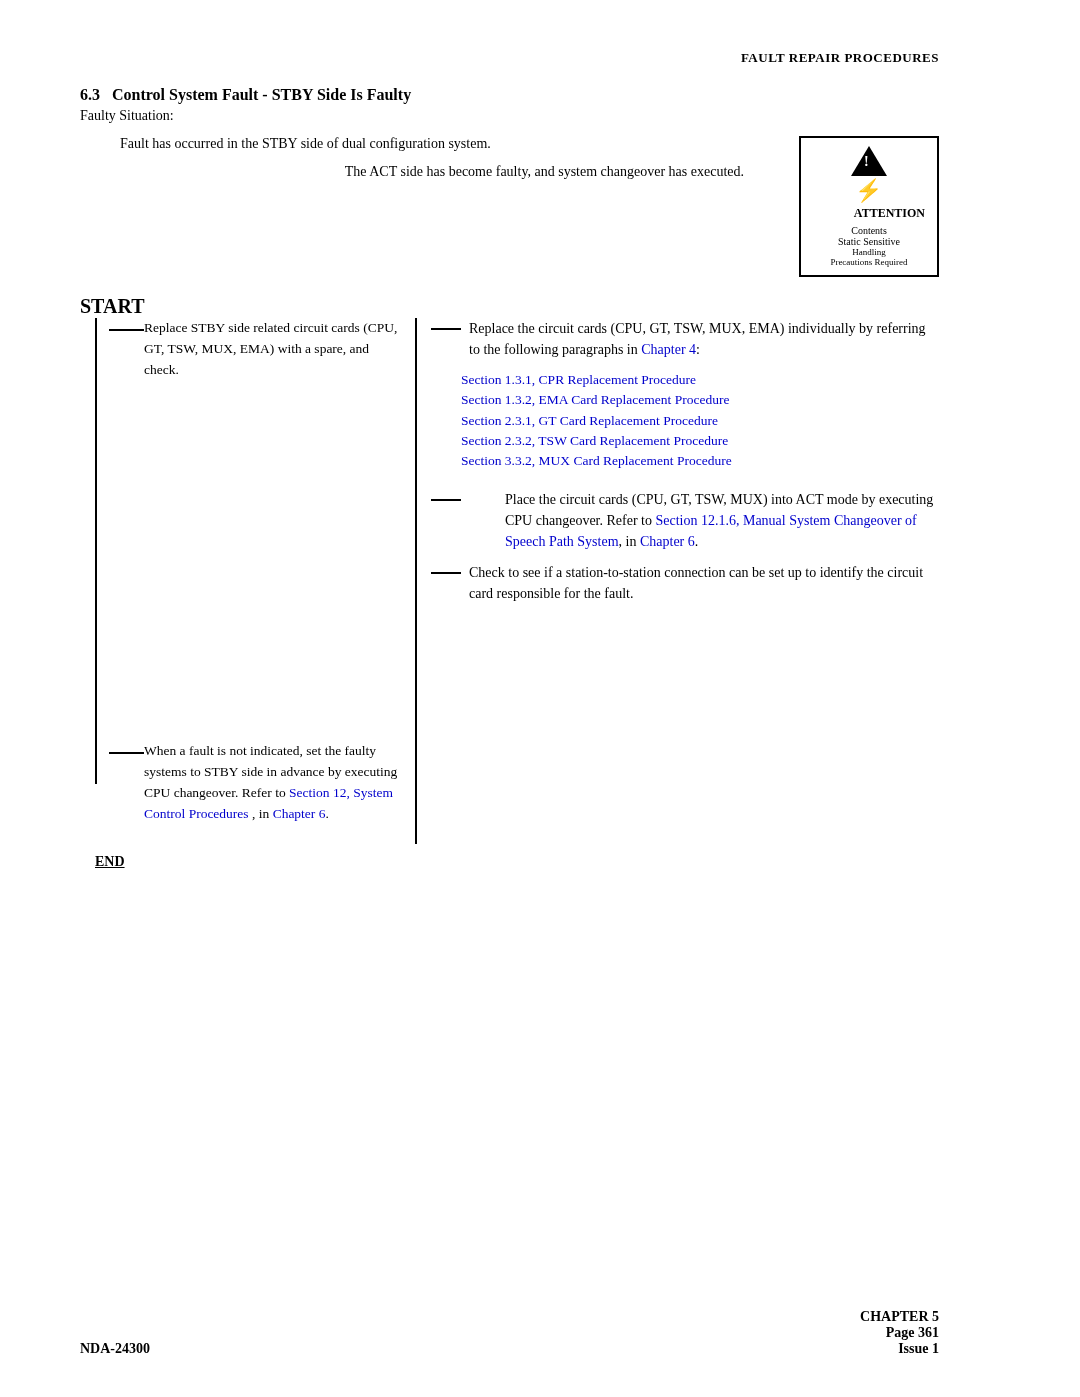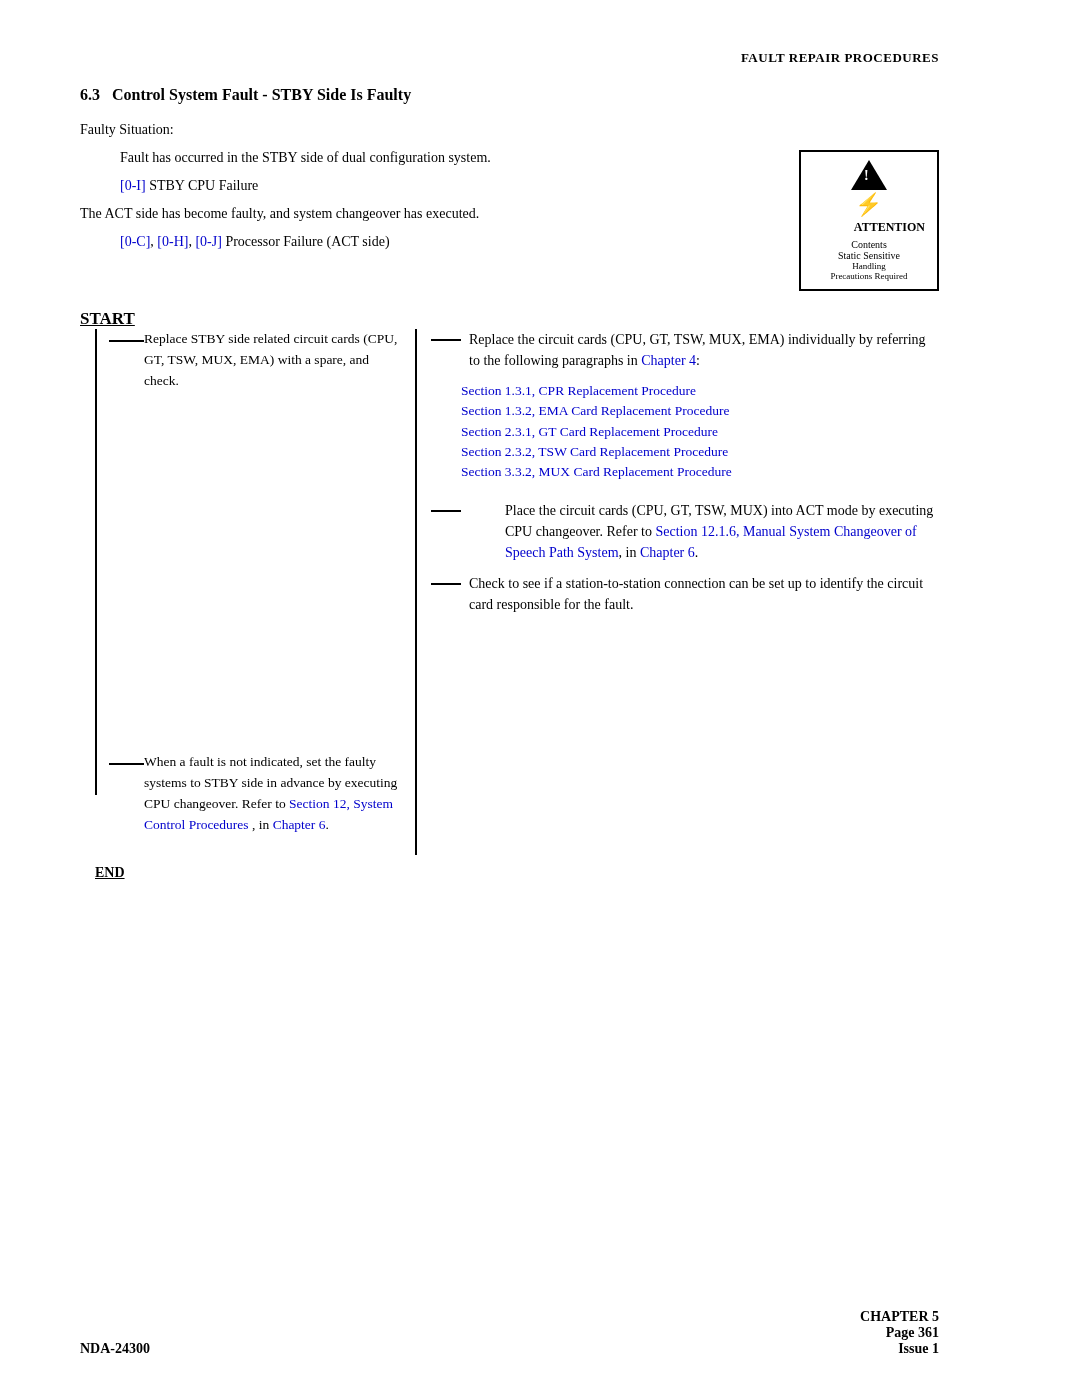--- a/index.html
+++ b/index.html
@@ -22,21 +22,21 @@
     .header-right {
       text-align: right;
       font-weight: bold;
       font-size: 13px;
       letter-spacing: 0.5px;
       margin-bottom: 20px;
     }
     .section-title {
       font-size: 16px;
       font-weight: bold;
-      margin-bottom: 18px;
+      margin-bottom: 4px;
     }
     .faulty-label {
       font-size: 14px;
       margin-bottom: 12px;
     }
     .intro-block {
       display: flex;
       align-items: flex-start;
       justify-content: space-between;
       margin-bottom: 10px;
@@ -215,46 +215,36 @@
     <span>6.3</span>
     &nbsp;
     <span>Control System Fault - STBY Side Is Faulty</span>
   </div>
 
   <div class="faulty-label">Faulty Situation:</div>
 
   <div class="intro-block">
     <div class="intro-text">
       <p style="margin-left:40px;">Fault has occurred in the STBY side of dual configuration system.</p>
-      <p style="margin-left:40px;margin-top:12px;">
-        <a class="link-blue" href="#">[0-I]</a>
-        <span> STBY CPU Failure</span>
-      </p>
-      <p style="margin-top:12px;">The ACT side has become faulty, and system changeover has executed.</p>
-      <p style="margin-left:40px;margin-top:12px;">
-        <a class="link-blue" href="#">[0-C]</a>,
-        <a class="link-blue" href="#"> [0-H]</a>,
-        <a class="link-blue" href="#"> [0-J]</a>
-        <span> Processor Failure (ACT side)</span>
-      </p>
+      <p style="margin-top:12px;text-align:right;">The ACT side has become faulty, and system changeover has executed.</p>
     </div>
 
     <div class="attention-box">
       <div class="triangle-icon"></div>
       <div class="esd-symbol">⚡</div>
       <div class="attention-title">ATTENTION</div>
       <div class="attention-sub">Contents</div>
       <div class="attention-sub">Static Sensitive</div>
       <div class="attention-detail">Handling</div>
       <div class="attention-detail">Precautions Required</div>
     </div>
   </div>
 
   <div style="margin-top:18px;">
-    <span style="font-weight:bold;text-decoration:underline;font-size:17px;">START</span>
+    <span style="font-weight:bold;font-size:20px;">START</span>
   </div>
 
   <div class="main-flow">
     <div class="main-flow-inner">
 
       <div class="left-vert"></div>
 
       <div class="left-col">
 
         <div class="top-branch">

